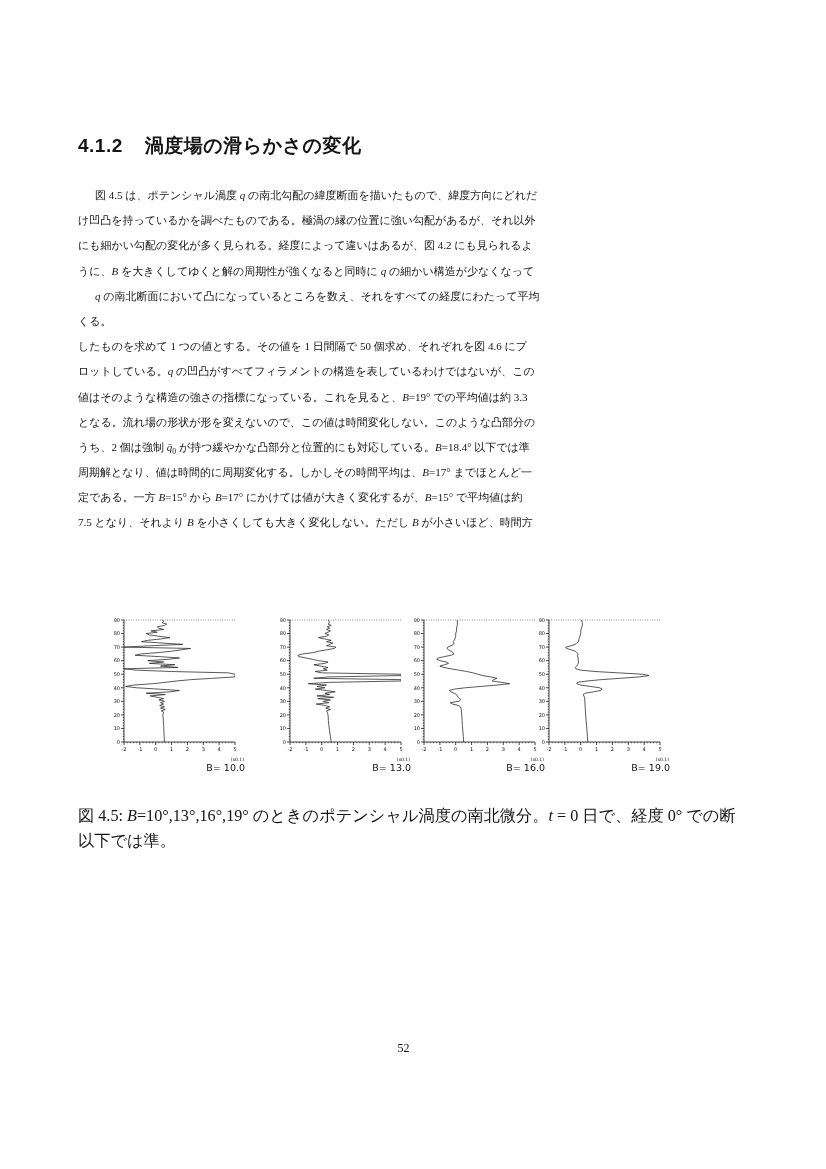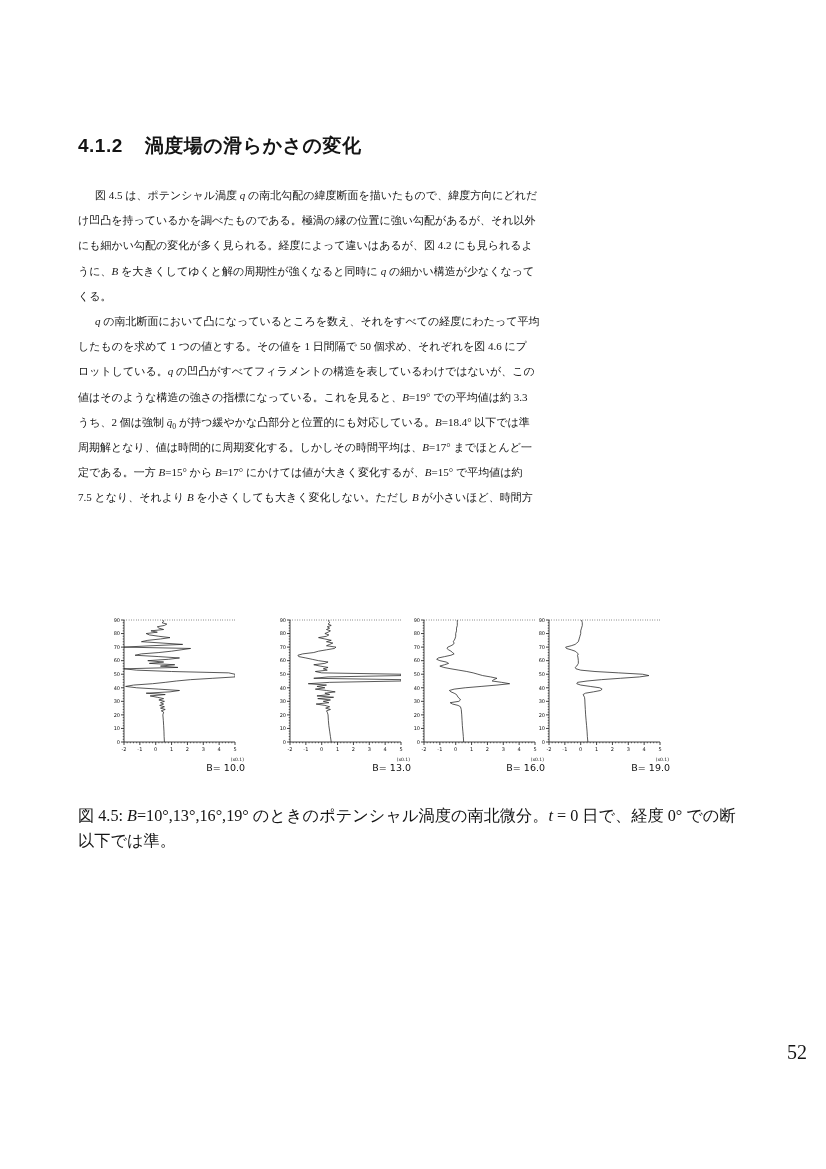--- a/index.html
+++ b/index.html
@@ -27,44 +27,45 @@
   .line{white-space:nowrap;height:25.2px;line-height:25.2px;}
   .indent{text-indent:17px;}
   .caption{
     position:absolute;left:78px;top:804px;width:676px;
     font-size:16.2px;
   }
   .chart{position:absolute;top:614px;width:152px;height:164px;}
   .chart svg{display:block;}
   .page-number{
     position:absolute;left:0;top:1041px;width:807px;
-    text-align:right;font-size:20px;
+    text-align:center;font-size:12px;
   }
   i{font-style:italic;}
   sub{font-size:0.7em;}
 </style>
 </head>
 <body>
 
 <div class="page">
 
   <div class="heading">
     <span class="h-num">4.1.2</span><span>渦度場の滑らかさの変化</span>
   </div>
 
   <div class="body-text" id="body-text">
       <div class="line indent">図 4.5 は、ポテンシャル渦度 <i>q</i> の南北勾配の緯度断面を描いたもので、緯度方向にどれだ</div>
       <div class="line">け凹凸を持っているかを調べたものである。極渦の縁の位置に強い勾配があるが、それ以外</div>
       <div class="line">にも細かい勾配の変化が多く見られる。経度によって違いはあるが、図 4.2 にも見られるよ</div>
       <div class="line">うに、<i>B</i> を大きくしてゆくと解の周期性が強くなると同時に <i>q</i> の細かい構造が少なくなって</div>
+      <div class="line indent"><i>q</i> の南北断面において凸になっているところを数え、それをすべての経度にわたって平均</div>
       <div class="line">くる。</div>
-      <div class="line indent"><i>q</i> の南北断面において凸になっているところを数え、それをすべての経度にわたって平均</div>
       <div class="line">したものを求めて 1 つの値とする。その値を 1 日間隔で 50 個求め、それぞれを図 4.6 にプ</div>
       <div class="line">ロットしている。<i>q</i> の凹凸がすべてフィラメントの構造を表しているわけではないが、この</div>
       <div class="line">値はそのような構造の強さの指標になっている。これを見ると、<i>B</i>=19° での平均値は約 3.3</div>
+      <div class="line">となる。流れ場の形状が形を変えないので、この値は時間変化しない。このような凸部分の</div>
       <div class="line">うち、2 個は強制 <i>q̄</i><sub>0</sub> が持つ緩やかな凸部分と位置的にも対応している。<i>B</i>=18.4° 以下では準</div>
       <div class="line">周期解となり、値は時間的に周期変化する。しかしその時間平均は、<i>B</i>=17° までほとんど一</div>
       <div class="line">定である。一方 <i>B</i>=15° から <i>B</i>=17° にかけては値が大きく変化するが、<i>B</i>=15° で平均値は約</div>
       <div class="line">7.5 となり、それより <i>B</i> を小さくしても大きく変化しない。ただし <i>B</i> が小さいほど、時間方</div>
     </div>
 
   <div class="chart" id="chart-0" style="left:104px;">
       <svg width="152" height="164" viewBox="0 0 152 164">
         <defs>
           <clipPath id="clip0">

